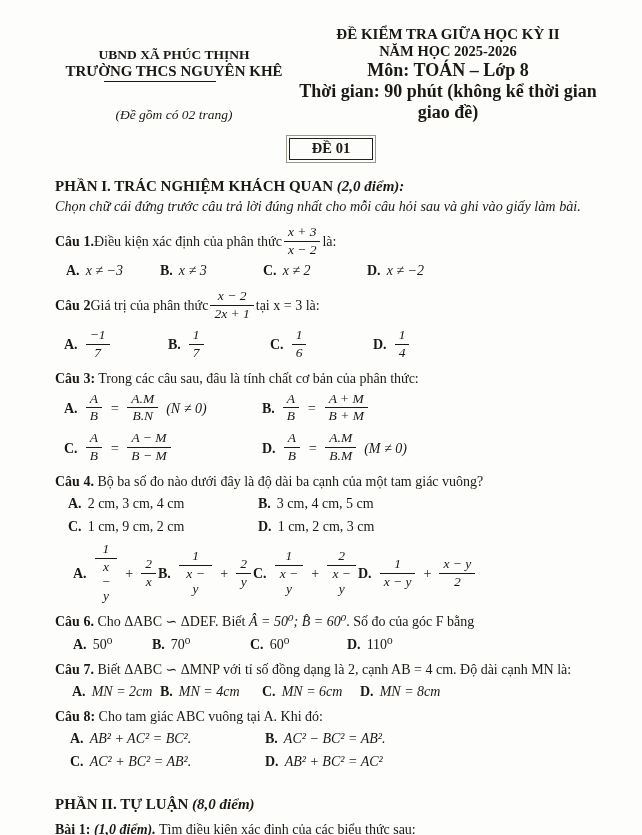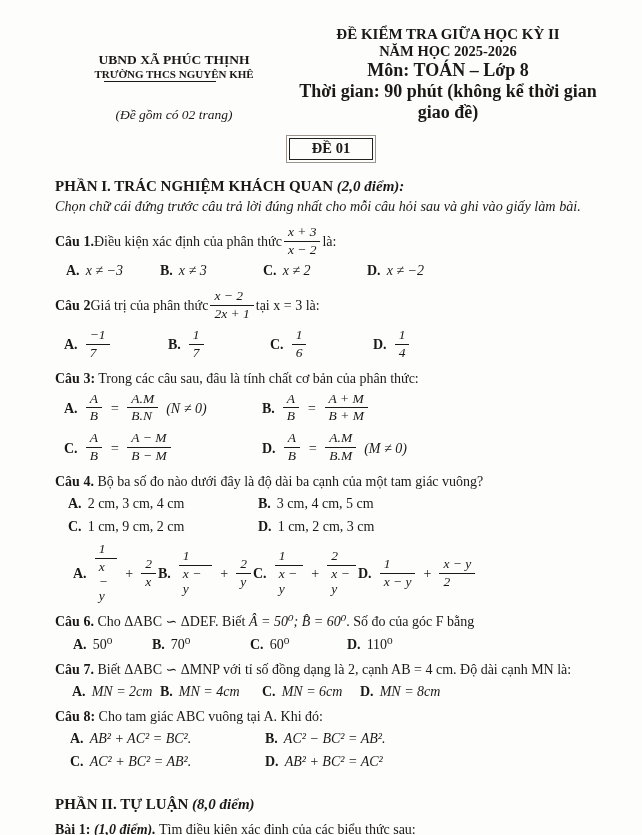--- a/index.html
+++ b/index.html
@@ -10,41 +10,41 @@
     background:#fdfdfb;
     color:#1b1916;
     font-family:"Liberation Serif","DejaVu Serif",serif;
     font-size:14px;
     padding:26px 44px 0 55px;
     overflow:hidden;
   }
   .hdr { display:flex; justify-content:space-between; align-items:flex-end; }
   .hdr-left { width:238px; text-align:center; }
   .hdr-left .l1 { font-weight:bold; font-size:13.5px; }
-  .hdr-left .l2 { font-weight:bold; font-size:11px; }
+  .hdr-left .l2 { font-weight:bold; font-size:15px; }
   .hdr-left .uline { width:112px; border-bottom:1.4px solid #1b1916; margin:1px auto 0; transform:translateX(-14px); height:1px; }
   .hdr-left .note { font-style:italic; font-size:13.5px; margin-top:25px; }
   .hdr-right { width:300px; text-align:center; font-weight:bold; }
   .hdr-right .r1 { font-size:15px; }
   .hdr-right .r2 { font-size:14.5px; }
   .hdr-right .r3 { font-size:18px; }
   .hdr-right .r4 { font-size:18px; }
   .code-box {
     width:84px; margin:15px auto 0; margin-left:234px;
     border:1.6px solid #21201d; outline:1px solid #9a968e; outline-offset:2px;
     text-align:center; font-weight:bold; font-size:14.5px; padding:1px 0 2px;
   }
   .sec-title { font-weight:bold; font-size:15px; margin-top:18px; }
   .sec-title .pts { font-style:italic; }
   .instr { font-style:italic; font-size:14.2px; margin-top:3px; }
   .q { margin-top:8px; }
   .ql { font-weight:bold; }
   .stem { line-height:1.35; }
   .stem-flex { display:flex; align-items:center; min-height:38px; }
-  .frac { display:inline-block; vertical-align:middle; text-align:left; font-style:italic; font-size:13.5px; line-height:1.1; margin:0 2px; position:relative; top:-1px; }
+  .frac { display:inline-block; vertical-align:middle; text-align:center; font-style:italic; font-size:13.5px; line-height:1.1; margin:0 2px; position:relative; top:-1px; }
   .frac .fn { display:block; padding:0 4px 1px; border-bottom:1.1px solid #1b1916; }
   .frac .fd { display:block; padding:1px 4px 0; }
   .opt { display:flex; align-items:center; gap:6px; }
   .ol { font-weight:bold; }
   .m { font-style:italic; }
   .row4 { display:grid; margin-top:2px; }
   .row2 { display:grid; row-gap:7px; margin-top:4px; }
   .g-q1 { grid-template-columns:94px 103px 104px auto; padding-left:11px; }
   .g-q2 { grid-template-columns:104px 102px 103px auto; padding-left:9px; margin-top:4px; }
   .g-q3 { grid-template-columns:198px auto; padding-left:9px; }

